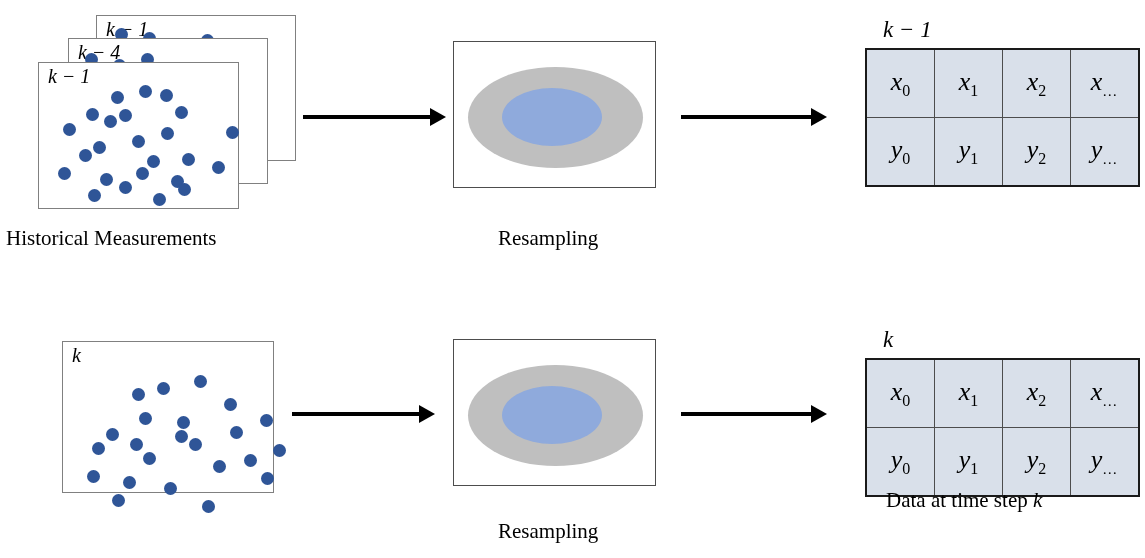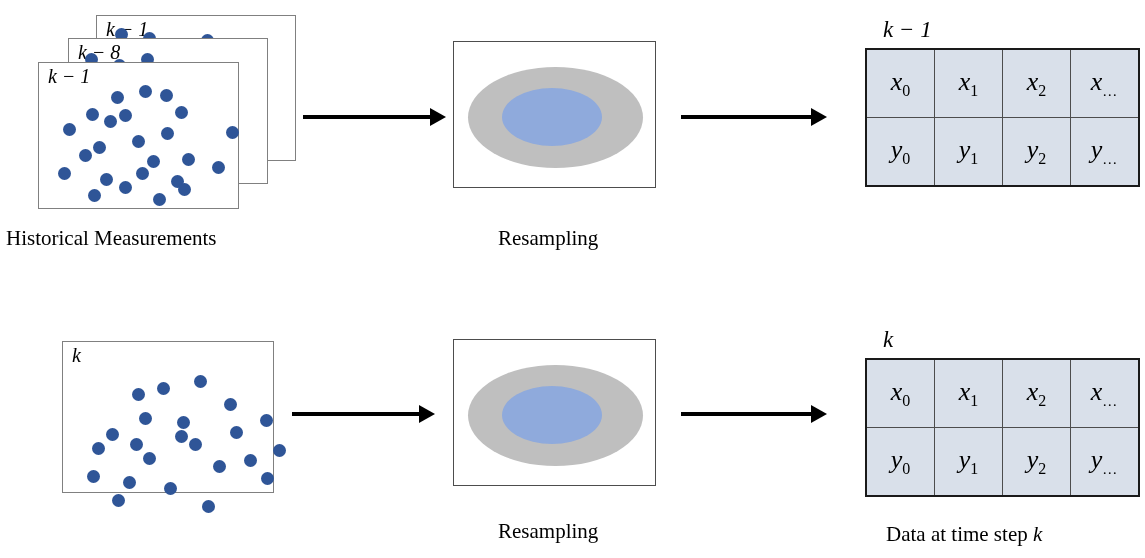--- a/index.html
+++ b/index.html
@@ -151,21 +151,21 @@
         <div class="dot" style="left: 96px; top: 70px;"></div>
         <div class="dot" style="left: 20px; top: 100px;"></div>
         <div class="dot" style="left: 52px; top: 106px;"></div>
         <div class="dot" style="left: 84px; top: 98px;"></div>
         <div class="dot" style="left: 36px; top: 126px;"></div>
         <div class="dot" style="left: 70px; top: 120px;"></div>
       </div>
   </div>
 
   <div class="panel" style="left:68px; top:38px; width:200px; height:146px;">
-    <div class="panel-label">k − 8</div>
+    <div class="panel-label">k − 4</div>
     <div class="dots">
         <div class="dot" style="left: 16px; top: 14px;"></div>
         <div class="dot" style="left: 44px; top: 20px;"></div>
         <div class="dot" style="left: 72px; top: 14px;"></div>
         <div class="dot" style="left: 100px; top: 24px;"></div>
         <div class="dot" style="left: 26px; top: 46px;"></div>
         <div class="dot" style="left: 58px; top: 52px;"></div>
         <div class="dot" style="left: 90px; top: 44px;"></div>
         <div class="dot" style="left: 22px; top: 76px;"></div>
         <div class="dot" style="left: 54px; top: 82px;"></div>
@@ -308,15 +308,15 @@
         <tr>
           <td><span>y</span><span class="sub">0</span></td>
           <td><span>y</span><span class="sub">1</span></td>
           <td><span>y</span><span class="sub">2</span></td>
           <td><span>y</span><span class="sub dots">…</span></td>
         </tr>
       </tbody>
     </table>
   </div>
 
-  <div class="caption" style="left:886px; top:524px;"><span>Data at time step </span><span class="it">k</span></div>
+  <div class="caption" style="left:886px; top:490px;"><span>Data at time step </span><span class="it">k</span></div>
 
 </div>
 
 </body></html>

